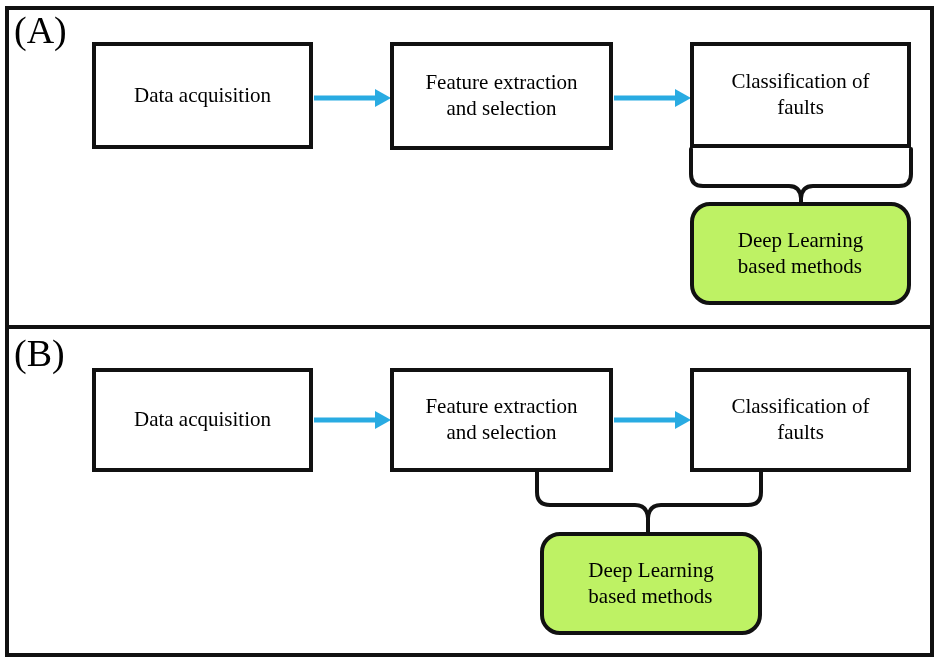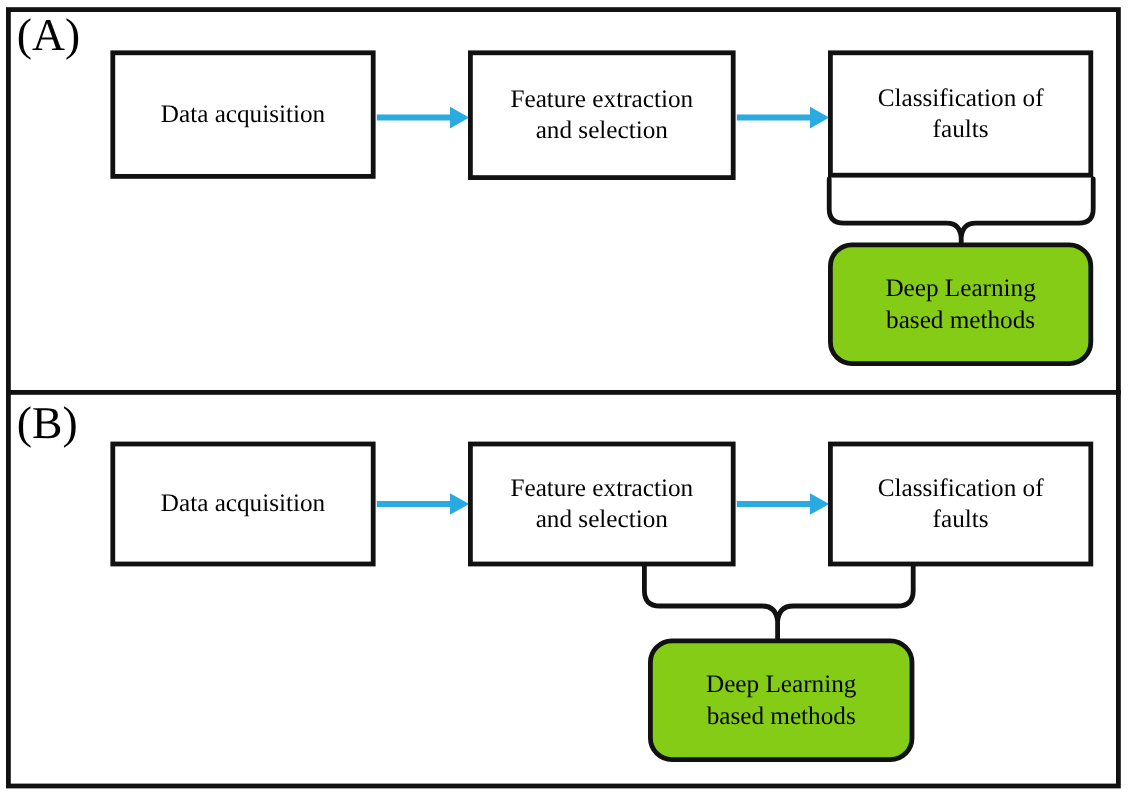--- a/index.html
+++ b/index.html
@@ -65,25 +65,24 @@
     line-height: 1.22;
     color: #000000;
     padding: 2px 6px;
   }
   
   .round-box {
     position: absolute;
     box-sizing: border-box;
     border: 4px solid #111111;
     border-radius: 20px;
-    background: #84cc16;
+    background: #bef264;
     display: flex;
     align-items: center;
     justify-content: center;
-    text-align: center;
     font-family: "Liberation Serif", "DejaVu Serif", serif;
     font-size: 21px;
     line-height: 1.22;
     color: #000000;
     padding: 2px 6px;
   }
   .box-text { display: block; }
   .box-text .ln { display: block; }
 
   

